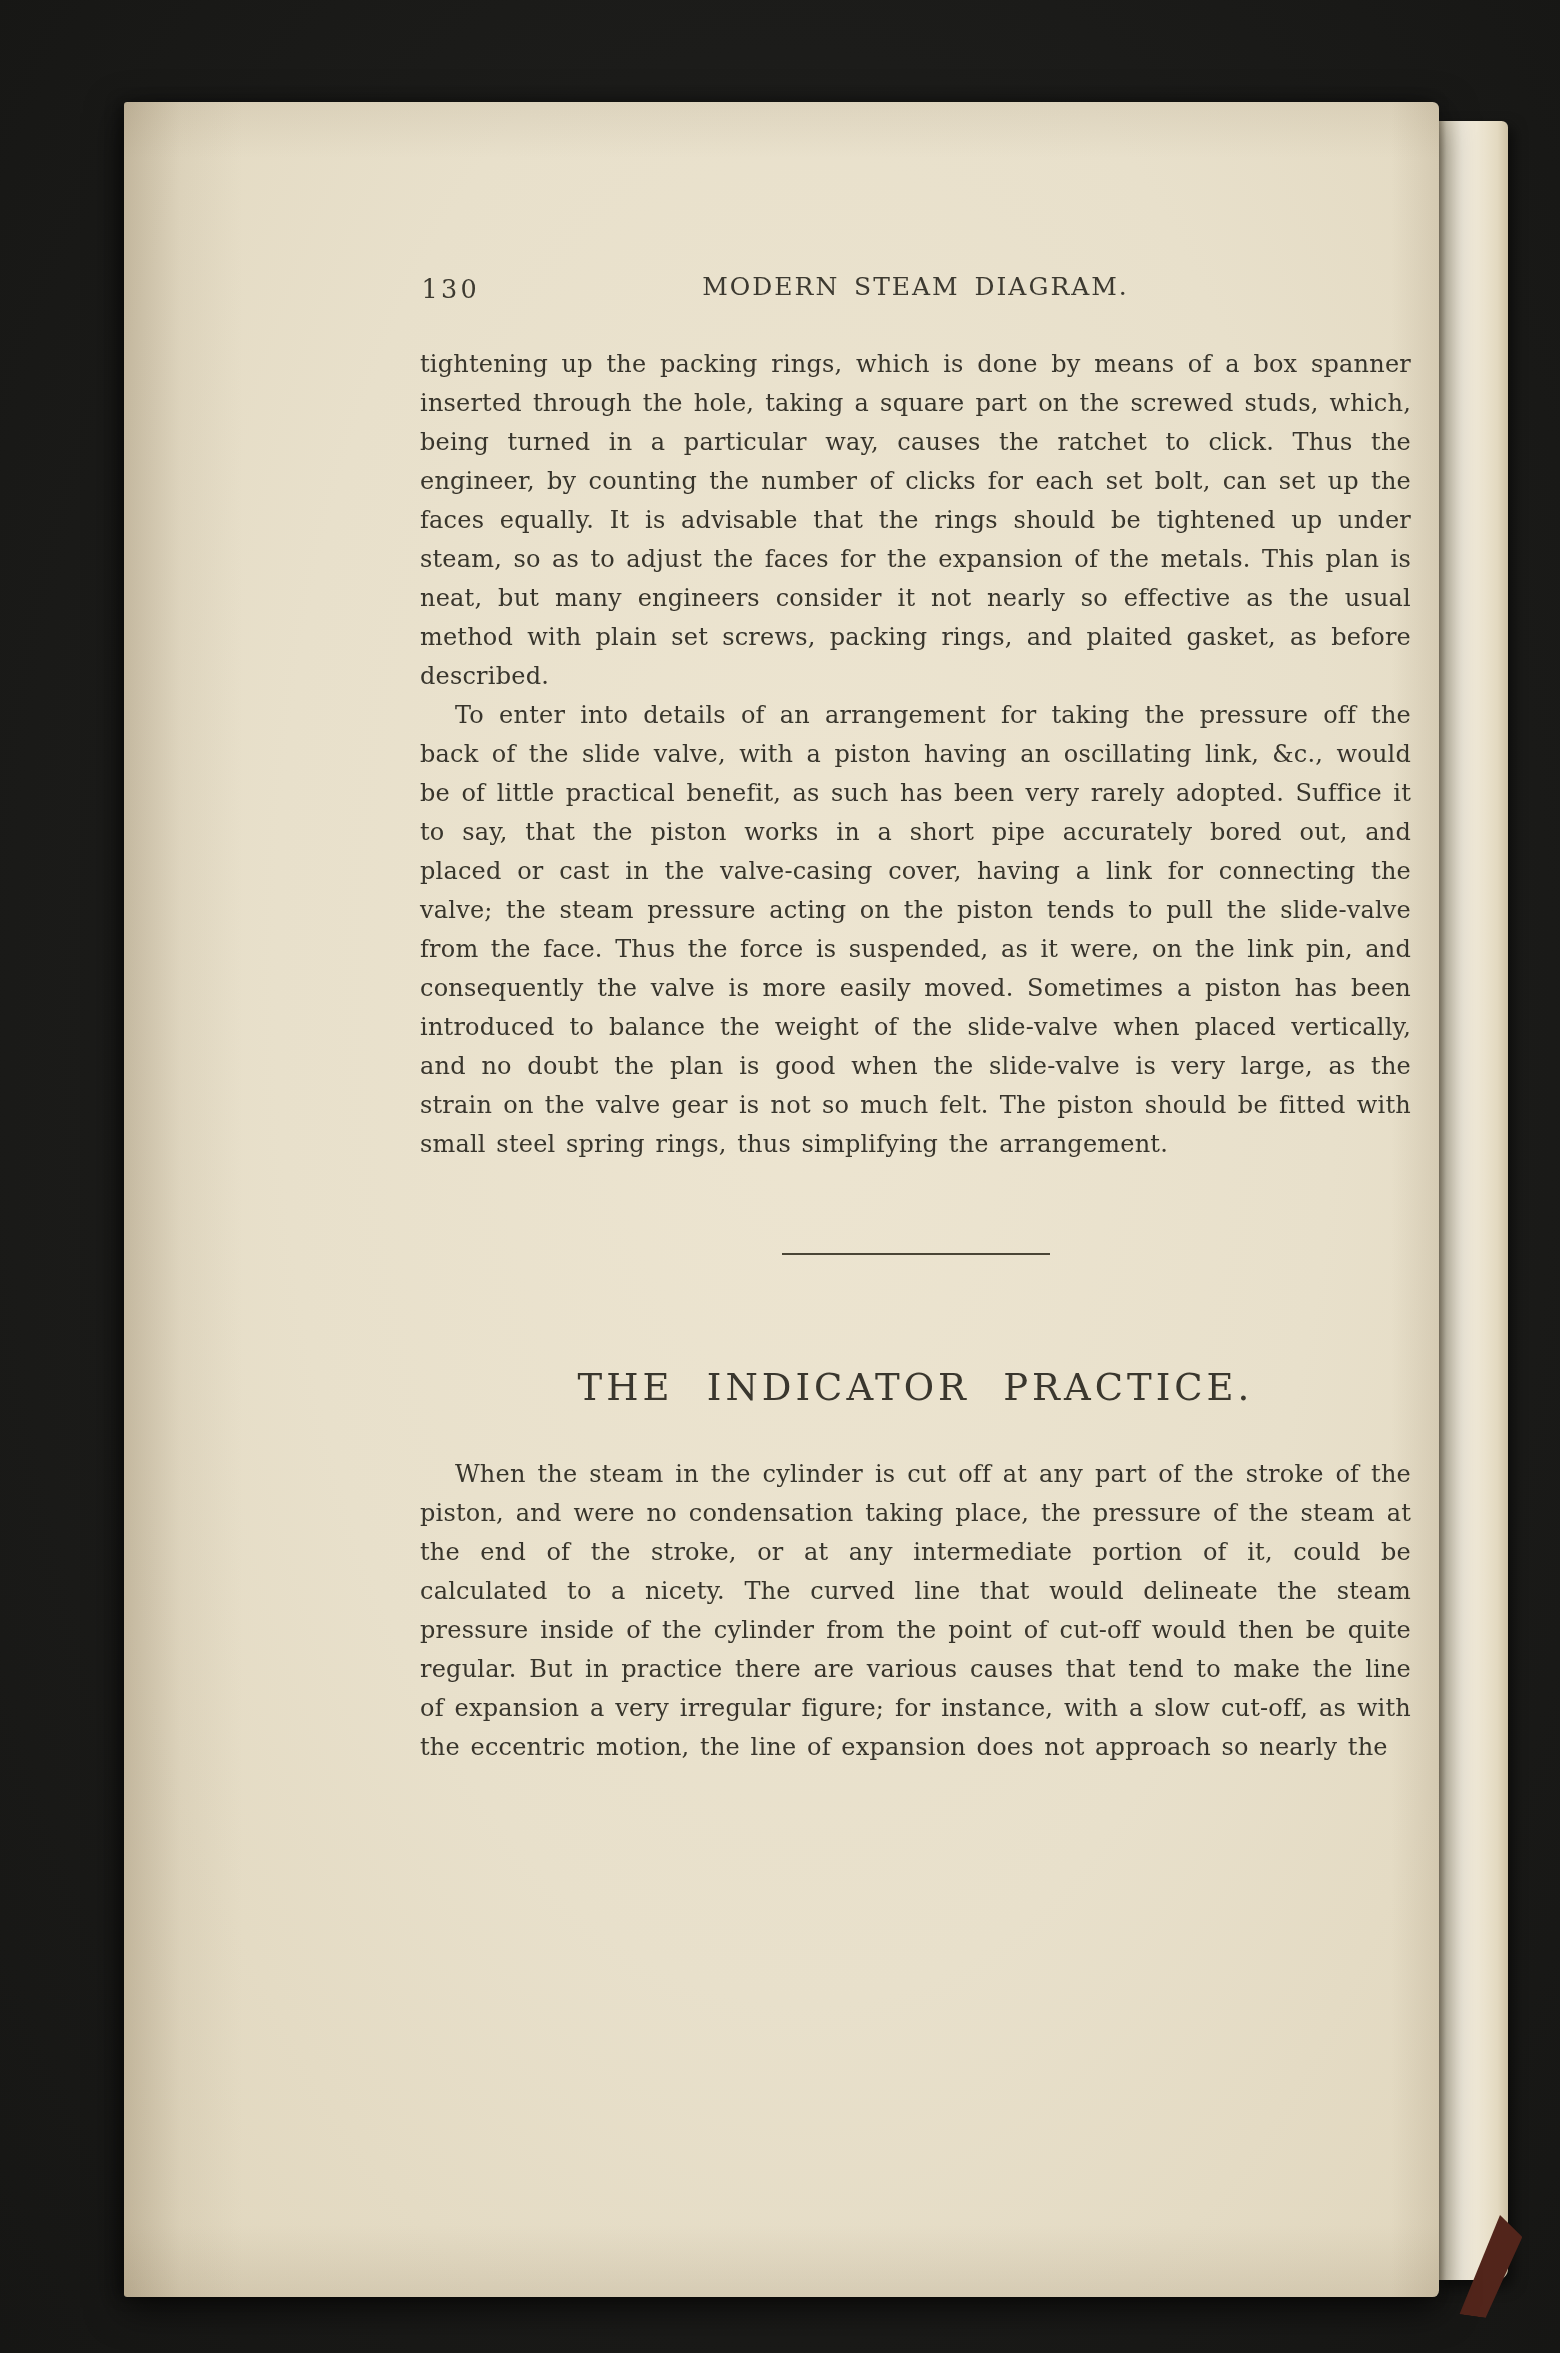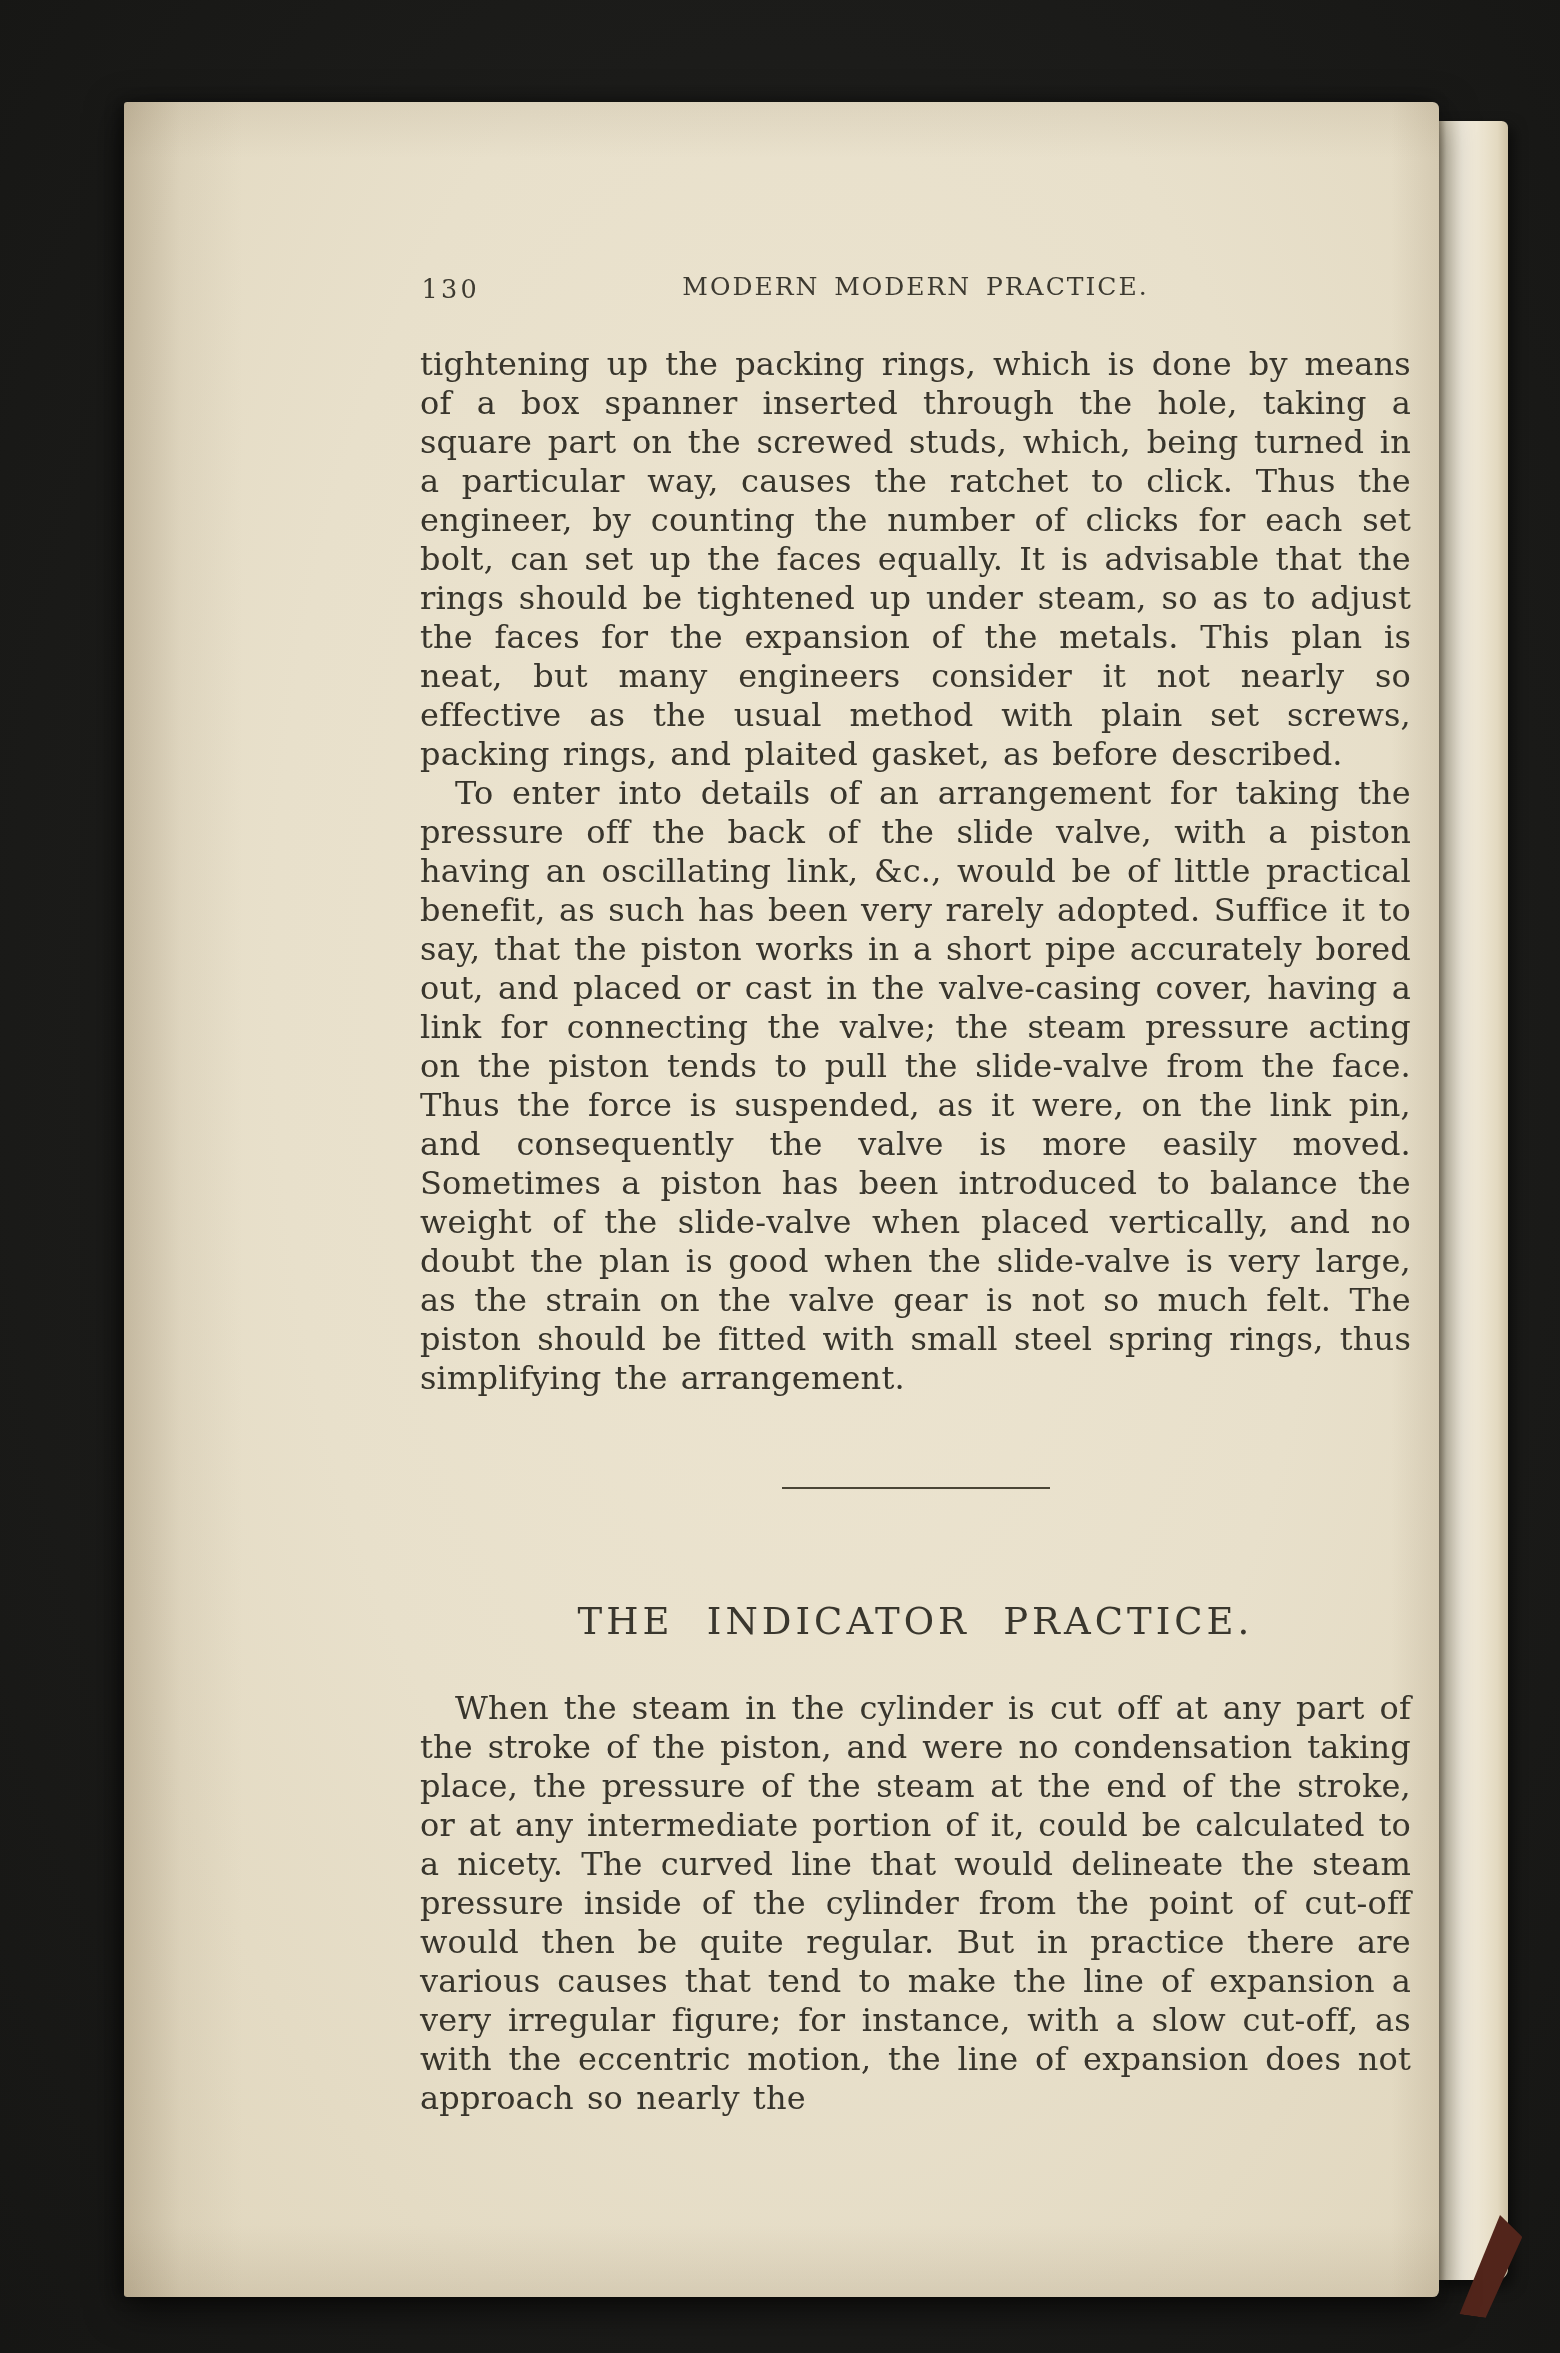--- a/index.html
+++ b/index.html
@@ -86,21 +86,21 @@
   .htitle {
     display: block;
     text-align: center;
     font-size: 25px;
     letter-spacing: 2px;
     word-spacing: 4.8px;
     color: #3d3a31;
   }
   .para {
     margin: 0;
-    font-size: 32px;
+    font-size: 24px;
     line-height: 39px;
     text-align: justify;
     letter-spacing: 0.2px;
     word-spacing: 2.8px;
   }
   .para.indent {
     text-indent: 35px;
   }
   .section-divider {
     width: 268px;
@@ -124,21 +124,21 @@
 <div class="scene">
 
   <div class="page-edge"></div>
   <div class="cover-edge"></div>
 
   <div class="book-page">
     <div class="text-block">
 
       <div class="running-header">
         <span class="pagenum">130</span>
-        <span class="htitle">MODERN MODERN PRACTICE.</span>
+        <span class="htitle">MODERN STEAM DIAGRAM.</span>
       </div>
 
       <p class="para">tightening up the packing rings, which is done by means of a box spanner inserted through the hole, taking a square part on the screwed studs, which, being turned in a particular way, causes the ratchet to click.  Thus the engineer, by counting the number of clicks for each set bolt, can set up the faces equally.   It is advisable that the rings should be tightened up under steam, so as to adjust the faces for the expansion of the metals.   This plan is neat, but many engineers consider it not nearly so effective as the usual method with plain set screws, packing rings, and plaited gasket, as before described.</p>
 
       <p class="para indent">To enter into details of an arrangement for taking the pressure off the back of the slide valve, with a piston having an oscillating link, &amp;c., would be of little practical benefit, as such has been very rarely adopted.   Suffice it to say, that the piston works in a short pipe accurately bored out, and placed or cast in the valve-casing cover, having a link for connecting the valve; the steam pressure acting on the piston tends to pull the slide-valve from the face.   Thus the force is suspended, as it were, on the link pin, and consequently the valve is more easily moved.  Sometimes a piston has been introduced to balance the weight of the slide-valve when placed vertically, and no doubt the plan is good when the slide-valve is very large, as the strain on the valve gear is not so much felt.   The piston should be fitted with small steel spring rings, thus simplifying the arrangement.</p>
 
       <div class="section-divider"></div>
 
       <h2 class="section-heading">THE INDICATOR PRACTICE.</h2>
 

